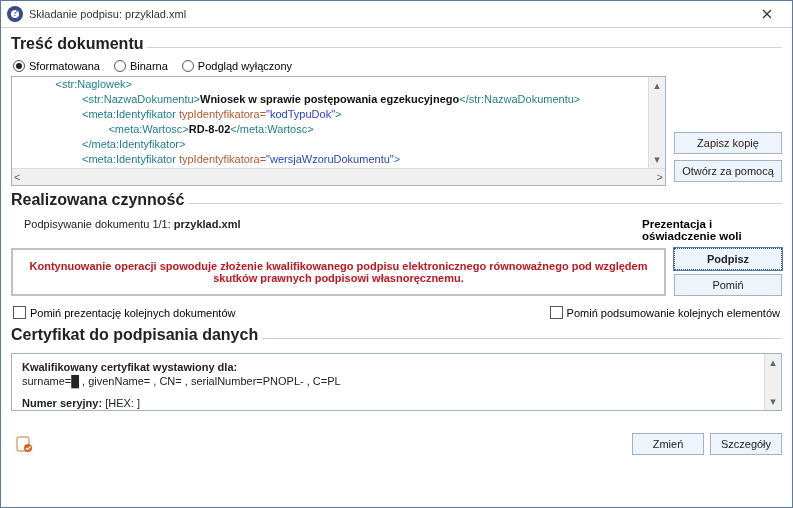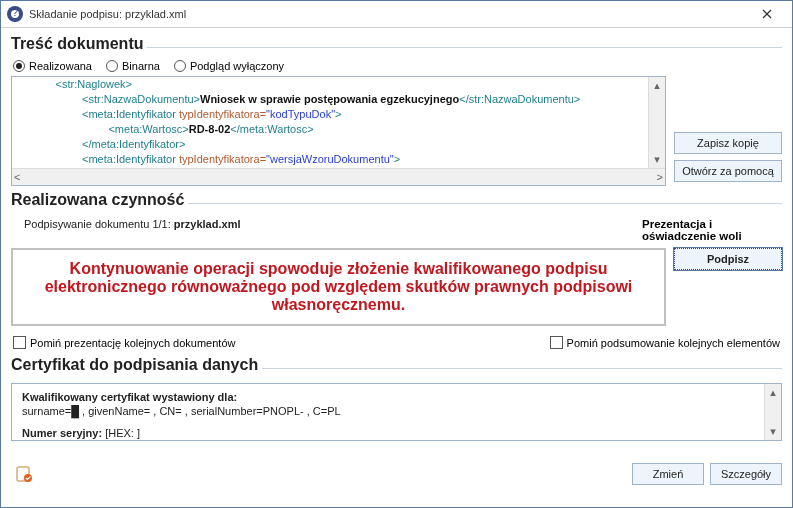--- a/index.html
+++ b/index.html
@@ -27,21 +27,21 @@
   .t-str { color: #2a3ed0; }
   .t-text { color: #111; font-weight: bold; }
   .side-buttons { width: 108px; display: flex; flex-direction: column; gap: 6px; margin-top: 56px; }
   .btn { background: #eef4fb; border: 1px solid #9fb4cc; height: 22px; display: flex; align-items: center; justify-content: center; cursor: pointer; color: #222; }
   .btn-primary { border: 1px dotted #2b4b8a; outline: 1px solid #5a7ba0; font-weight: bold; }
   .activity-row { display:flex; align-items:flex-start;}
   .activity-left { font-size: 11px; color:#222;margin-left:13px; }
   .activity-left b { font-weight: bold; }
   .activity-right { margin-left:auto; font-weight:bold; font-size:11.5px; text-align:left; max-width:140px;}
   .warn-block { display:flex; gap:8px; margin-top:6px; }
-  .warn-box { flex:1; border: 2px solid #c0c0c0; background:#fff; padding:10px 13px; text-align:center; font-weight:bold; color:#c01820; font-size:16px; }
+  .warn-box { flex:1; border: 2px solid #c0c0c0; background:#fff; padding:10px 13px; text-align:center; font-weight:bold; color:#c01820; font-size:11px; }
   .warn-side { width:108px; display:flex; flex-direction:column; gap:4px; }
   .check-row { display:flex; gap:4px; align-items:center; margin:10px 2px 2px 2px;}
   .chk { width:13px; height:13px; border:1px solid #555; background:#fff; cursor:pointer;}
   .checks { display:flex; gap:40px; }
   .cert-box { border:1px solid #9fb4cc; background:#fff; padding:6px 10px 2px 10px; position:relative; height:58px; overflow:hidden;}
   .cert-scroll-v { position:absolute; right:0; top:0; bottom:0; width:17px; background:#f0f0f0; border-left:1px solid #dcdcdc;}
   .cert-scroll-v .up,.cert-scroll-v .dn{height:17px;display:flex;align-items:center;justify-content:center;color:#666;}
   .cert-line { color:#222; line-height:14px; }
   .cert-line b { font-weight:bold; }
   .bottom-row { display:flex; align-items:center; margin-top:22px;}
@@ -70,21 +70,21 @@
 
 <div class="content">
 
   <fieldset class="group">
     <legend>Treść dokumentu</legend>
     <div class="radio-row">
       <label class="radio-item">
         <span class="radio-circle">
             <span class="radio-dot"></span>
           </span>
-        <span>Realizowana</span>
+        <span>Sformatowana</span>
       </label>
       <label class="radio-item">
         <span class="radio-circle"></span>
         <span>Binarna</span>
       </label>
       <label class="radio-item">
         <span class="radio-circle"></span>
         <span>Podgląd wyłączony</span>
       </label>
     </div>
@@ -119,20 +119,21 @@
     <div class="activity-row">
       <div class="activity-left">
         <span>Podpisywanie dokumentu 1/1: </span><b>przyklad.xml</b>
       </div>
       <div class="activity-right">Prezentacja i oświadczenie woli</div>
     </div>
     <div class="warn-block">
       <div class="warn-box">Kontynuowanie operacji spowoduje złożenie kwalifikowanego podpisu elektronicznego równoważnego pod względem skutków prawnych podpisowi własnoręcznemu.</div>
       <div class="warn-side">
         <div class="btn btn-primary">Podpisz</div>
+        <div class="btn">Pomiń</div>
       </div>
     </div>
     <div class="checks">
       <div class="check-row">
         <span class="chk"></span>
         <span>Pomiń prezentację kolejnych dokumentów</span>
       </div>
       <div class="check-row" style="margin-left:auto;">
         <span class="chk"></span>
         <span>Pomiń podsumowanie kolejnych elementów</span>

